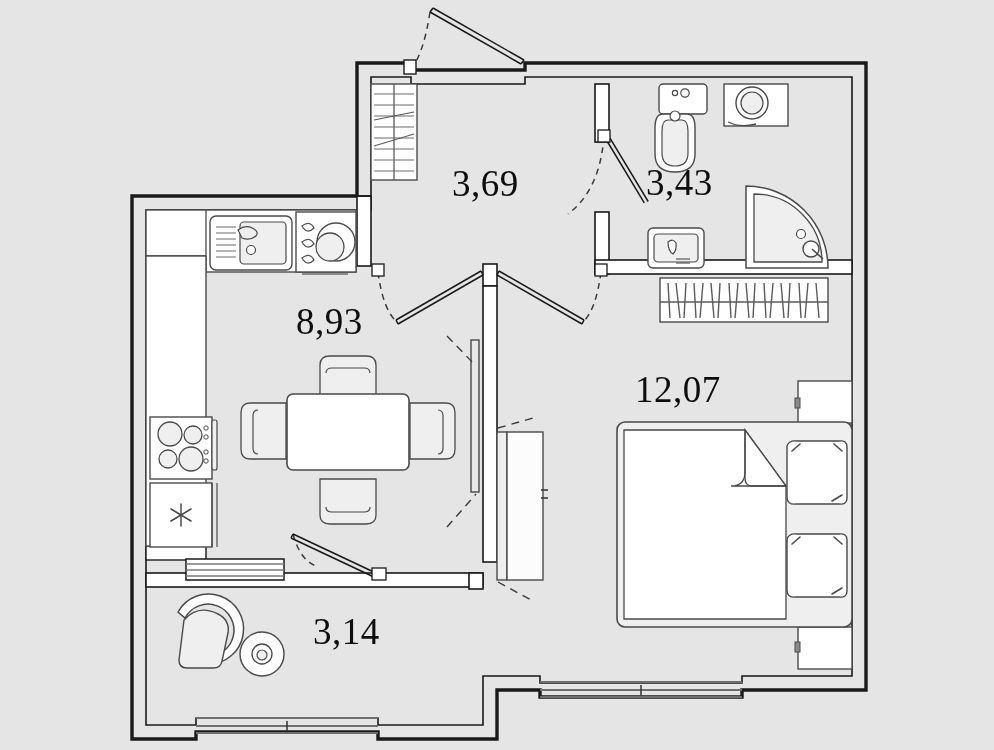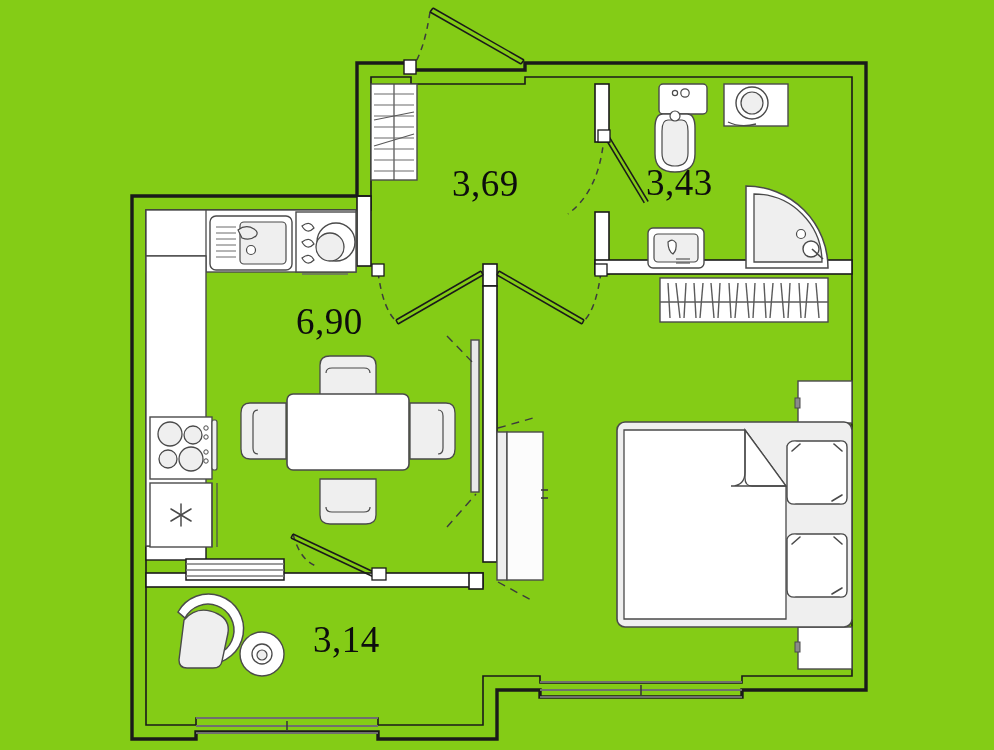--- a/index.html
+++ b/index.html
@@ -8,21 +8,21 @@
     padding: 0;
     background: #ffffff;
   }
   body {
     font-family: "Liberation Sans", sans-serif;
   }
   #plan-root {
     position: relative;
     width: 994px;
     height: 750px;
-    background: #84cc16;
+    background: #e5e5e5;
     overflow: hidden;
   }
   #plan-svg {
     position: absolute;
     left: 0;
     top: 0;
     width: 994px;
     height: 750px;
     display: block;
   }
@@ -370,18 +370,19 @@
         <circle cx="262" cy="655" r="5" fill="#efefef" stroke="#4a4a4a" stroke-width="1.2"></circle>
       </g>
     </g>
 
   </svg>
 
   <div class="area-label" style="left:452px; top:162px; font-size:37px;">3,69</div>
 
   <div class="area-label" style="left:646px; top:161px; font-size:37px;">3,43</div>
 
-  <div class="area-label" style="left:296px; top:300px; font-size:37px;">6,90</div>
-
-
-  <div class="area-label" style="left:313px; top:610px; font-size:37px;margin-top:8px;">3,14</div>
+  <div class="area-label" style="left:296px; top:300px; font-size:37px;">8,93</div>
+
+  <div class="area-label" style="left:635px; top:368px; font-size:37px;">12,07</div>
+
+  <div class="area-label" style="left:313px; top:610px; font-size:37px;">3,14</div>
 
 </div>
 
 </body></html>

